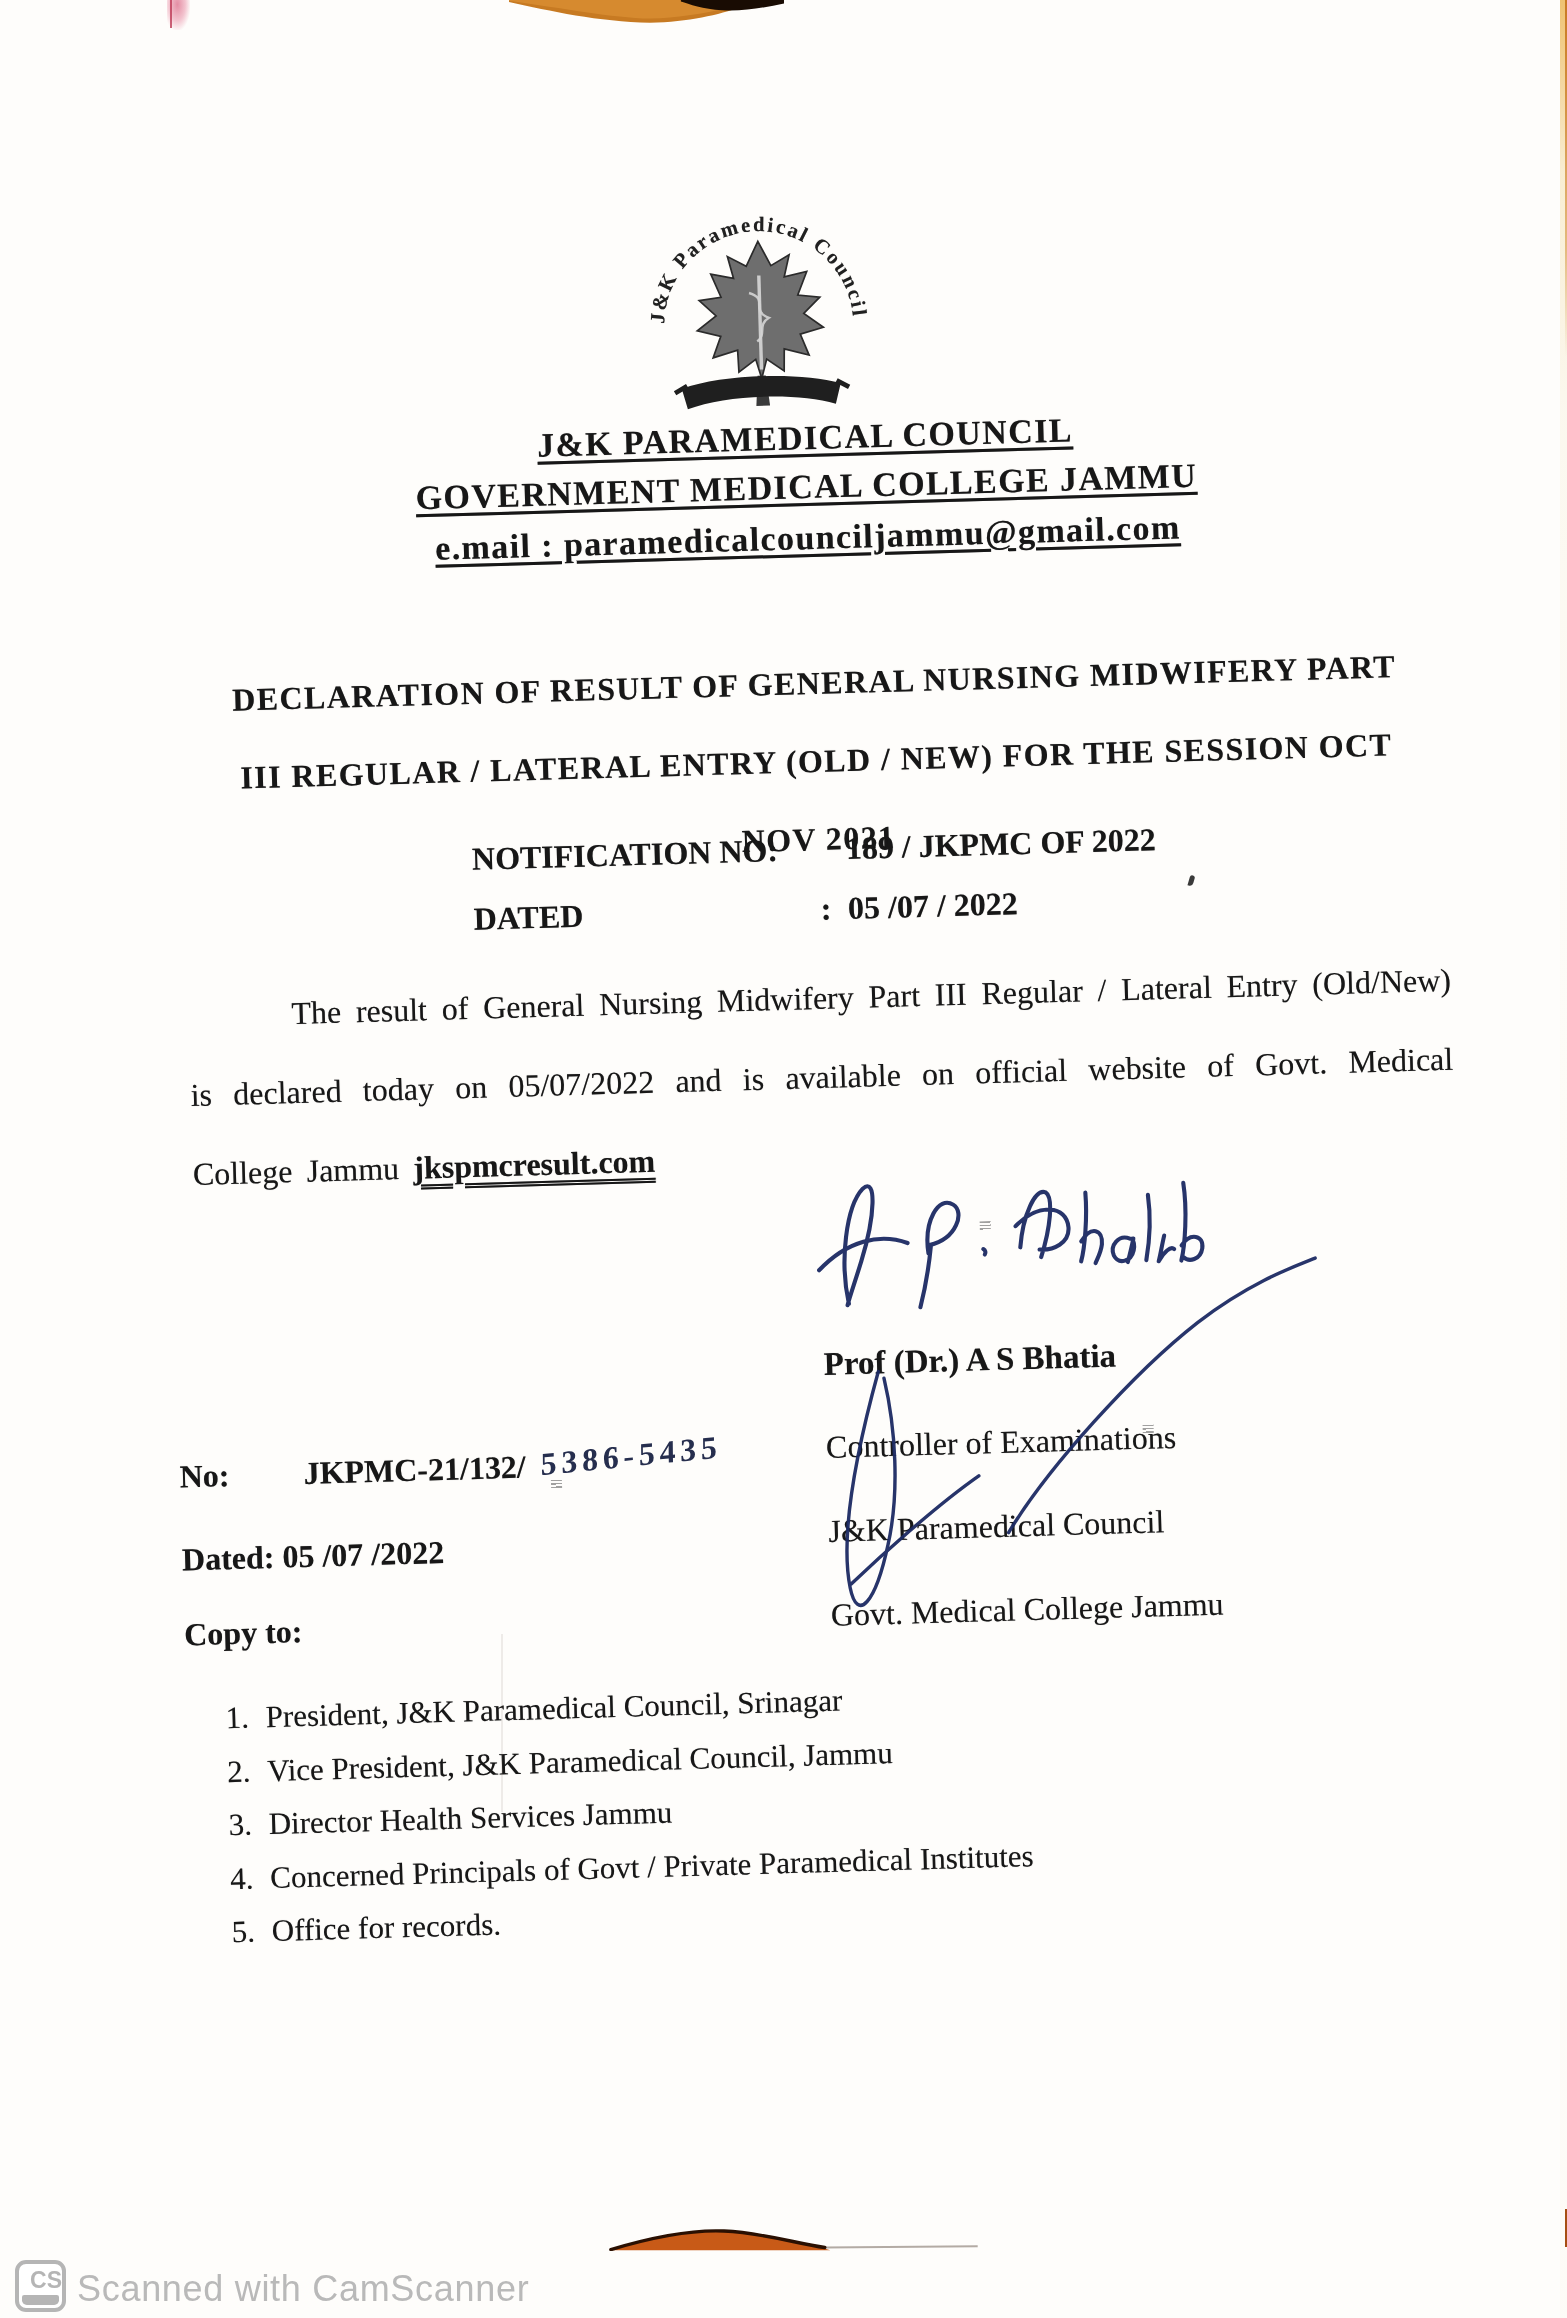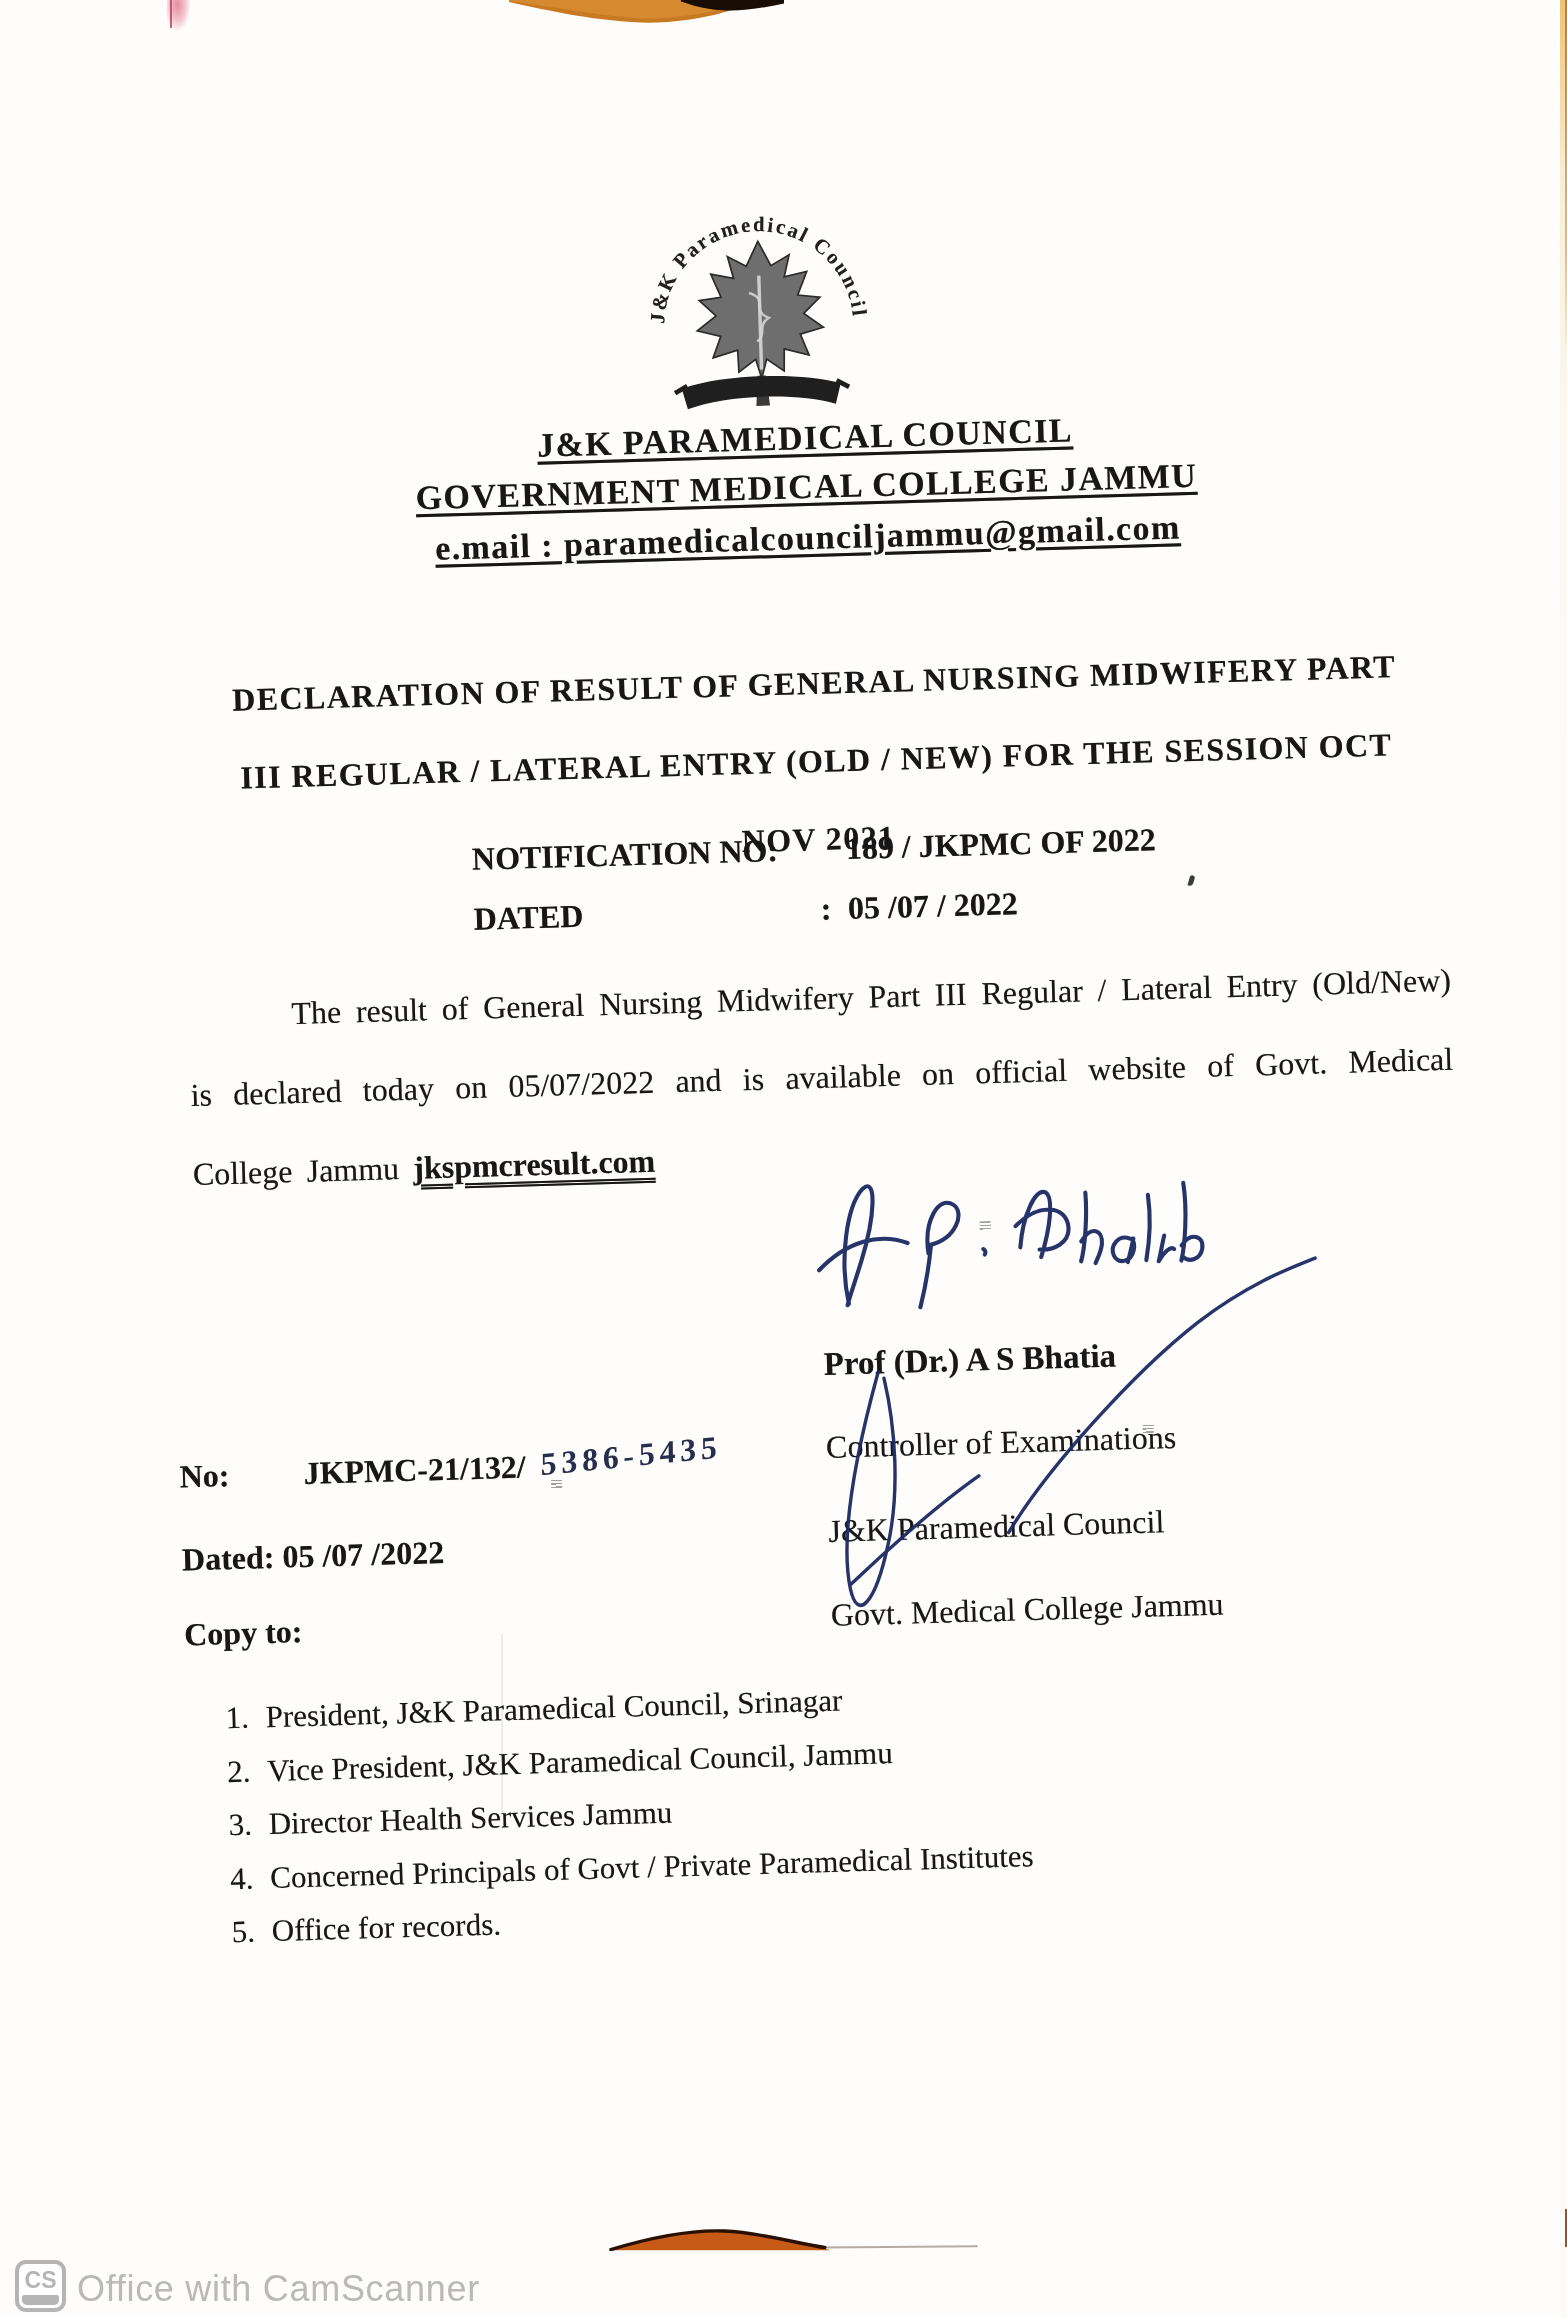--- a/index.html
+++ b/index.html
@@ -71,21 +71,21 @@
   .pink-line{position:absolute;left:170px;top:0;width:2.1px;height:27.5px;background:rgba(186,48,77,.75);}
   .crease{position:absolute;left:501px;top:1634px;width:2.1px;height:178px;background:rgba(120,110,100,.12);}
   .glitch{position:absolute;width:11px;height:9px;opacity:.55;
     background:repeating-linear-gradient(#555 0 1.4px, transparent 1.4px 3.4px);}
   .comma-mark{position:absolute;left:1196px;top:887px;width:4.8px;height:11px;background:#3a3a3a;
     border-radius:2.7px 2.7px 4.1px 0;transform:rotate(18deg);}
 
   
   .footer-badge{position:absolute;left:15px;top:2260px;width:51px;height:52px;
     border:4.8px solid #b5b5b5;border-radius:11px;box-sizing:border-box;background:#fff;}
-  .badge-cs{position:absolute;left:0;right:0;top:2.7px;text-align:center;
+  .badge-cs{position:absolute;left:0;right:0;top:2.7px;text-align:right;
     font-family:"Liberation Sans", sans-serif;font-weight:bold;font-size:23px;color:#b5b5b5;}
   .badge-chin{position:absolute;left:2.7px;right:2.7px;bottom:2.7px;height:10.3px;background:#b5b5b5;
     border-radius:2.1px 2.1px 4.8px 4.8px;}
   .footer-text{position:absolute;left:77px;top:2268px;font-family:"Liberation Sans", sans-serif;
     font-size:36px;color:#b9b9b9;letter-spacing:0.7px;}
 </style>
 </head>
 <body>
 
 <div class="page">
@@ -212,16 +212,16 @@
   <svg class="abs" style="left:604px;top:2229px;" width="384" height="22" viewBox="0 0 560 32">
     <path d="M10 31 C70 13 130 2 175 4 C235 7 280 22 320 28 L330 31 Z" fill="#c85a17"></path>
     <path d="M10 30 C70 12 130 1 175 3 C235 6 280 21 322 27" fill="none" stroke="#2a1002" stroke-width="5" stroke-linecap="round"></path>
     <path d="M322 27 L545 25" stroke="rgba(40,16,2,.35)" stroke-width="3"></path>
   </svg>
 
   <div class="footer-badge">
     <div class="badge-cs">CS</div>
     <div class="badge-chin"></div>
   </div>
-  <div class="footer-text">Office with CamScanner</div>
+  <div class="footer-text">Scanned with CamScanner</div>
 
 </div>
 
 
 </body></html>

